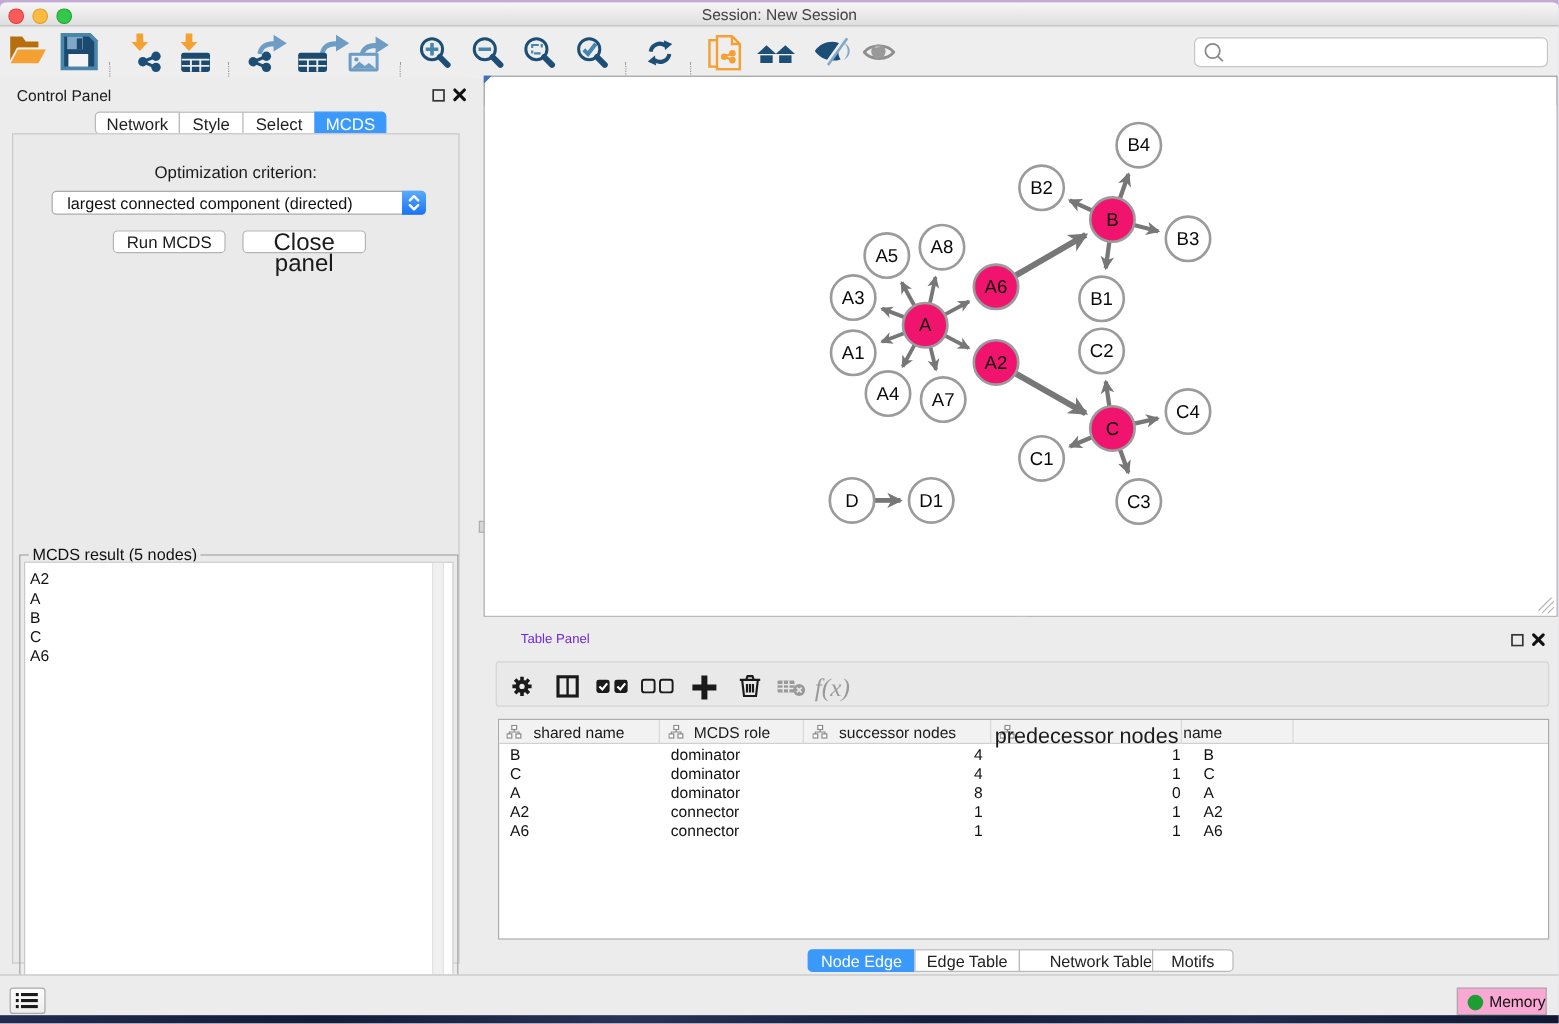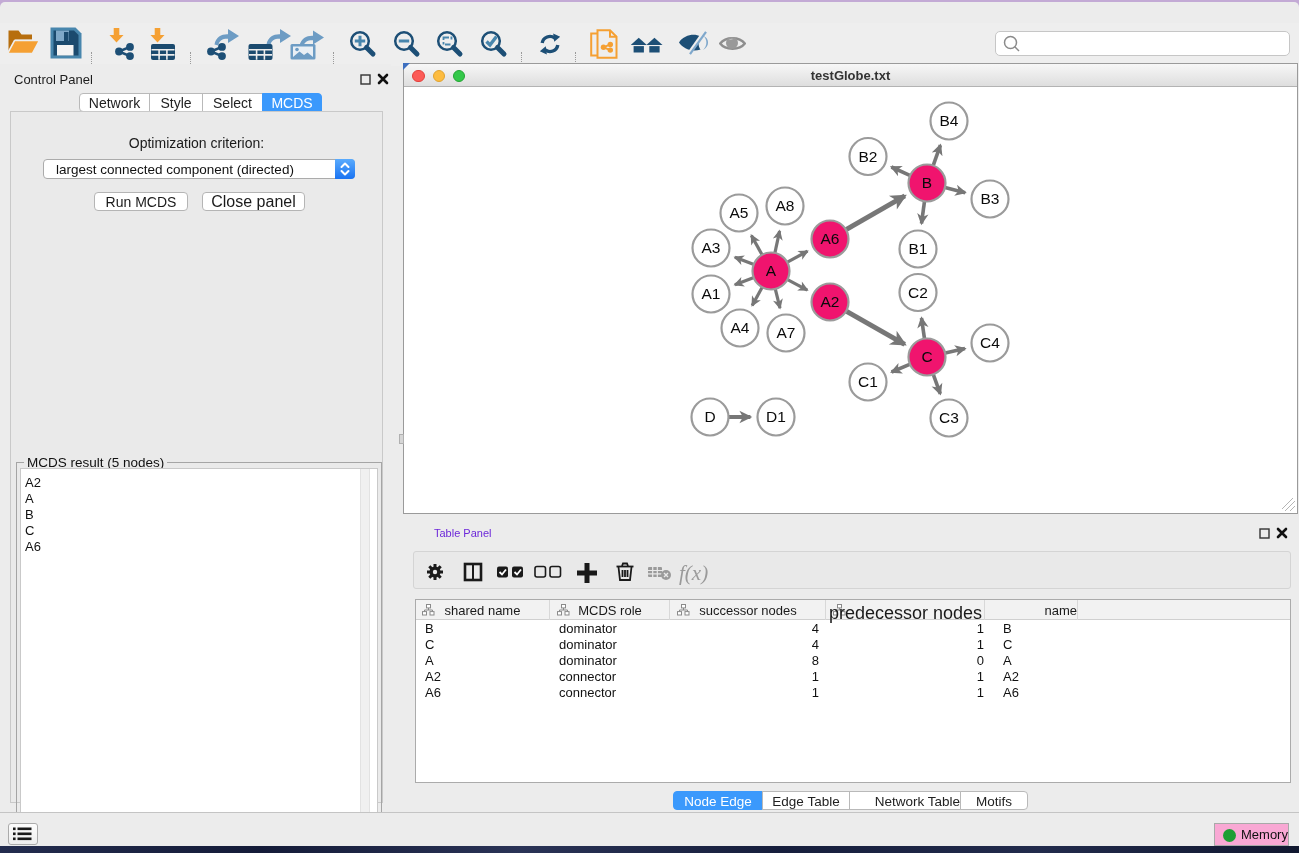--- a/index.html
+++ b/index.html
@@ -4,20 +4,26 @@
 html,body { width:1299px; height:853px; overflow:hidden; font-family:"Liberation Sans", sans-serif; }
 #root { position:relative; width:1299px; height:853px; background:#c3aad5; }
 #win { position:absolute; left:0; top:2px; width:1299px; height:845px; background:#ececec; border-radius:5px 5px 0 0; overflow:hidden; }
 .vsep { position:absolute; top:29px; height:28px; width:0; border-left:1.6px dotted #9a9a9a; }
 #deskbottom { position:absolute; left:0; top:846px; width:1299px; height:7px; background:linear-gradient(90deg,#232c4e,#141b38 20%,#2a3356 40%,#161e3c 60%,#222b4c 80%,#10172f); }
 .tl { position:absolute; width:12.5px; height:12.5px; border-radius:50%; }
 </style></head><body>
 <div id="root">
 <div id="win">
 
+<div style="position:absolute;left:0;top:0;width:1299px;height:20px;background:linear-gradient(#f6f6f6,#dfdfdf);border-bottom:1px solid #bdbdbd">
+ <div class="tl" style="left:7px;top:5px;background:#fc5b57;border:0.5px solid #e2403c"></div>
+ <div class="tl" style="left:27px;top:5px;background:#fdbc40;border:0.5px solid #e0a330"></div>
+ <div class="tl" style="left:47px;top:5px;background:#34c84a;border:0.5px solid #23a534"></div>
+ <div style="position:absolute;left:0;right:0;top:3px;text-align:center;font-size:13px;color:#404040">Session: New Session</div>
+</div>
 
 <div style="position:absolute;left:0;top:21px;width:1299px;height:43px;background:#eeeeee">
 <div style="position:absolute;left:6px;top:3px;width:36px;height:34px"><svg width="36" height="34" viewBox="0 0 36 34">
 <path d="M2.5 4.5 h10 l3 4 h10.5 v5 h-17 L2.5 26 z" fill="#b76e0e"></path>
 <path d="M8.5 14.5 h25 l-7 13 h-25 z" fill="#f5a033" stroke="#eee" stroke-width="1.6"></path>
           </svg></div>
 <div style="position:absolute;left:49px;top:3px;width:34px;height:34px"><svg width="34" height="34" viewBox="0 0 34 34">
 <path d="M1.5 1.5 h25 l6 6 v25 h-31 z" fill="#4886ad"></path>
 <path d="M4.5 4.5 h20.5 l4.5 4.5 v20.5 h-25 z" fill="#1b4a6e"></path>
 <rect x="7" y="4.5" width="13" height="10.5" fill="#7fa8c8"></rect>
@@ -170,40 +176,34 @@
  <div style="position:absolute;left:12px;top:1.5px;font-size:13.5px;color:#111">largest connected component (directed)</div>
  <div style="position:absolute;right:-1px;top:-1px;width:20px;height:20px;border-radius:0 4px 4px 0;background:linear-gradient(#5aabfd,#1a73f2)">
   <svg width="20" height="20" viewBox="0 0 20 20">
             <path d="M6.5 8 L10 4.5 L13.5 8 M6.5 12 L10 15.5 L13.5 12" stroke="#fff" stroke-width="2" fill="none" stroke-linecap="round" stroke-linejoin="round"></path>
           </svg>
  </div>
 </div>
 
 <div style="position:absolute;left:10px;top:133px;width:373px;text-align:center;font-size:14px;color:#1a1a1a">Optimization criterion:</div>
 <div style="position:absolute;left:94px;top:190px;width:94px;height:19px;background:#fff;border:1px solid #b5b5b5;border-radius:4px;text-align:center;font-size:14px;line-height:18px;color:#1a1a1a">Run MCDS</div>
-<div style="position:absolute;left:202px;top:190px;width:103px;height:19px;background:#fff;border:1px solid #b5b5b5;border-radius:4px;text-align:center;font-size:16px;line-height:18px;color:#1a1a1a">Close panel</div>
+<div style="position:absolute;left:202px;top:190px;width:103px;height:19px;background:#fff;border:1px solid #b5b5b5;border-radius:4px;text-align:center;font-size:20px;line-height:18px;color:#1a1a1a">Close panel</div>
 
 <div style="position:absolute;left:16px;top:460px;width:366px;height:392px;border:1px solid #a5a5a5">
  <div style="position:absolute;left:7px;top:-8px;background:#eaeaea;padding:0 3px;font-size:13.5px;color:#111">MCDS result (5 nodes)</div>
  <div style="position:absolute;left:3px;top:5px;right:3px;bottom:3px;background:#fff;border:1px solid #c9c9c9">
   <div style="position:absolute;left:4px;top:6px;font-size:13px;color:#111;line-height:16px">A2<br>A<br>B<br>C<br>A6</div>
   <div style="position:absolute;right:7px;top:0;bottom:0;width:10px;background:#f0f0f0;border-left:1px solid #e2e2e2;border-right:1px solid #e2e2e2"></div>
  </div>
 </div>
 
 <div style="position:absolute;left:403px;top:61px;width:895px;height:451px;border:1px solid #9a9a9a;background:#fff">
  <svg width="7" height="7" viewBox="0 0 7 7" style="position:absolute;left:-1px;top:-1px;z-index:5">
           <path d="M0 7 L0 0 L7 0 L0 7 z" fill="#3e6fbf"></path>
         </svg>
- <div style="position:absolute;left:0;top:0;width:893px;height:23px;background:linear-gradient(#f7f7f7,#dedede);border-bottom:1px solid #b3b3b3">
-  <div class="tl" style="left:8px;top:5.5px;background:#fc5b57;border:0.5px solid #e2403c"></div>
-  <div class="tl" style="left:28.5px;top:5.5px;background:#fdbc40;border:0.5px solid #e0a330"></div>
-  <div class="tl" style="left:48.5px;top:5.5px;background:#34c84a;border:0.5px solid #23a534"></div>
-  <div style="position:absolute;left:0;right:0;top:4px;text-align:center;font-size:13px;font-weight:bold;color:#333">testGlobe.txt</div>
- </div>
  <div style="position:absolute;left:0;top:24px;width:893px;height:425px;background:#fff;overflow:hidden">
 <svg width="894" height="426" viewBox="0 0 894 426" style="position:absolute;left:0;top:0" font-family="Liberation Sans, sans-serif">
 <defs>
               <marker id="arw" viewBox="0 0 10 10" refX="8.2" refY="5" markerWidth="4.15" markerHeight="3.35" orient="auto" markerUnits="strokeWidth">
                 <path d="M0,0.3 L9.6,5 L0,9.7 L2.6,5 Z" fill="#777777"></path>
               </marker>
             </defs>
 <line x1="358.5" y1="167.6" x2="347.4" y2="147.4" stroke="#777777" stroke-width="3.2" marker-end="url(#arw)"></line>
 <line x1="370.7" y1="165.8" x2="375.6" y2="143.0" stroke="#777777" stroke-width="3.2" marker-end="url(#arw)"></line>
 <line x1="350.6" y1="176.7" x2="330.9" y2="169.2" stroke="#777777" stroke-width="3.2" marker-end="url(#arw)"></line>
@@ -372,21 +372,21 @@
 <div style="position:absolute;left:411px;top:0;width:158px;height:20px;border-right:1px solid #d8d8d8">
             <svg width="13" height="12" viewBox="0 0 13 12" style="position:absolute;left:6px;top:4px">
               <rect x="4.5" y="0.5" width="4" height="3.4" fill="#fff" stroke="#8a8a8a"></rect>
               <rect x="0.5" y="7.6" width="4" height="3.4" fill="#fff" stroke="#8a8a8a"></rect>
               <rect x="8" y="7.6" width="4" height="3.4" fill="#fff" stroke="#8a8a8a"></rect>
               <path d="M6.5 4 v2 M2.5 7.6 v-1.6 h8 v1.6" fill="none" stroke="#8a8a8a"></path>
             </svg>
             <div style="position:absolute;left:0;right:0;top:3px;text-align:center;font-size:18px;color:#1a1a1a">predecessor nodes</div>
           </div>
 <div style="position:absolute;left:570px;top:0;width:92px;height:20px;border-right:1px solid #d8d8d8">
-            <div style="position:absolute;left:0;right:0;top:3px;text-align:right;font-size:13px;color:#1a1a1a">name</div>
+            <div style="position:absolute;left:0;right:0;top:3px;text-align:left;font-size:13px;color:#1a1a1a">name</div>
           </div>
  </div>
  <div style="position:absolute;left:0;top:21px;width:874px;height:160px">
 <div style="position:absolute;left:0;top:0px;width:875px;height:16px;font-size:13px;color:#111">
 <span style="position:absolute;left:9px">B</span>
             <span style="position:absolute;left:143px">dominator</span>
 <span style="position:absolute;left:255px;width:148px;text-align:right">4</span>
 <span style="position:absolute;left:420px;width:148px;text-align:right">1</span>
 <span style="position:absolute;left:587px">B</span>
           </div>

